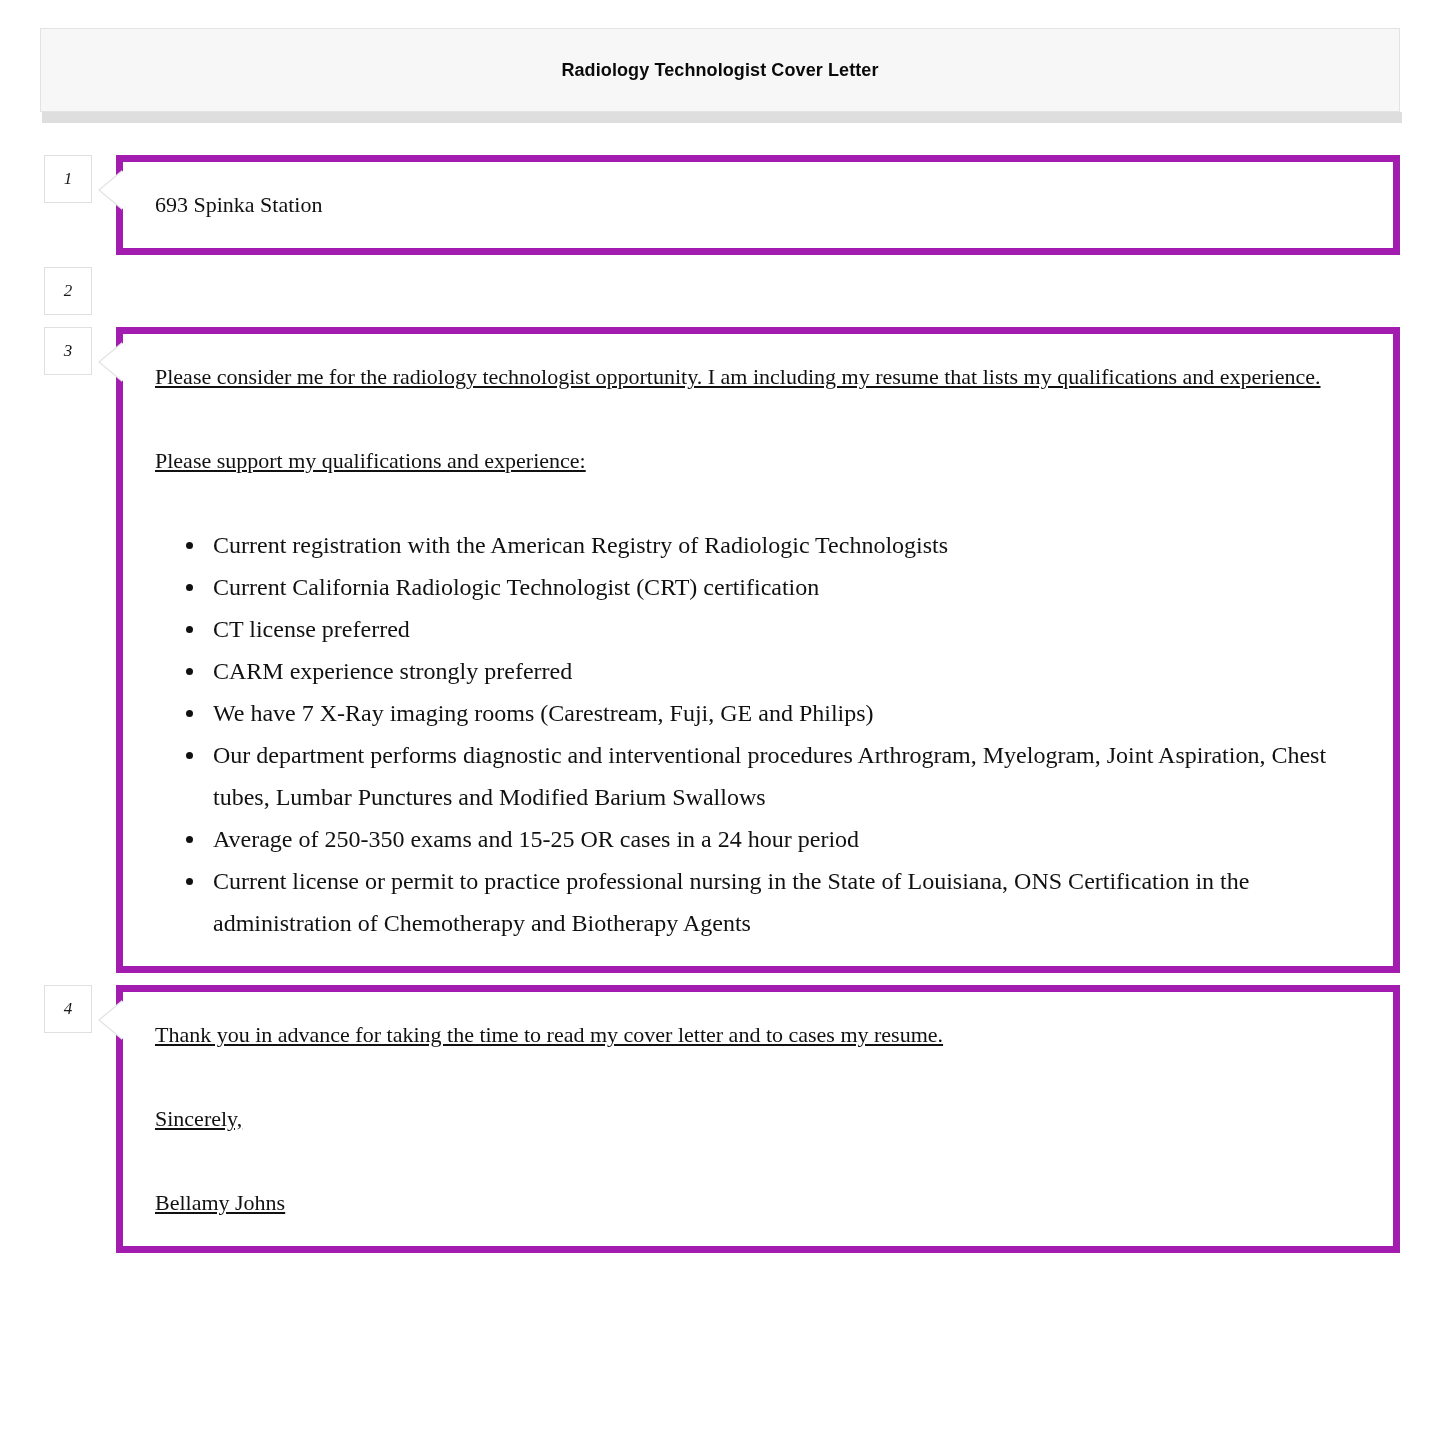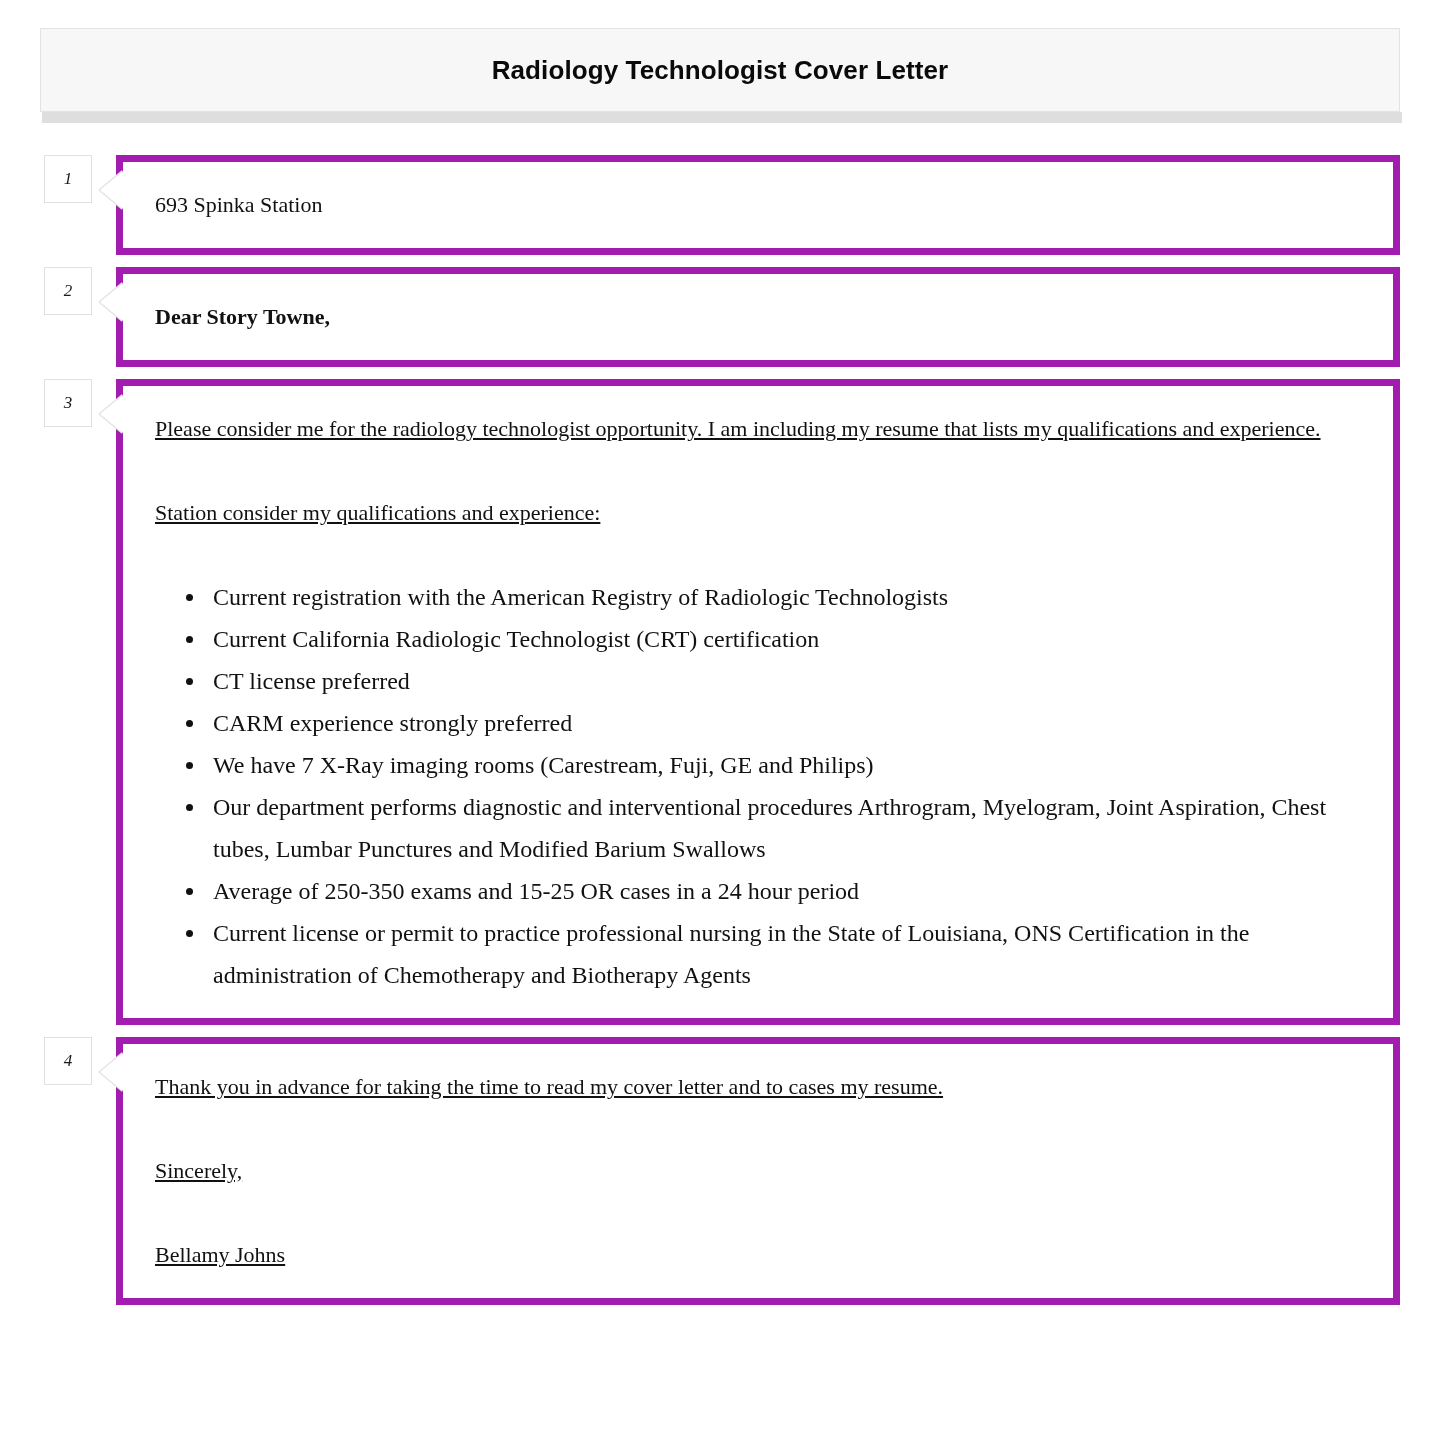--- a/index.html
+++ b/index.html
@@ -31,21 +31,21 @@
     box-sizing: border-box;
     background: #f7f7f7;
     border: 1px solid #e3e3e3;
     display: flex;
     align-items: center;
     justify-content: center;
   }
   .header-title {
     font-family: "Liberation Sans", sans-serif;
     font-weight: bold;
-    font-size: 26px;
+    font-size: 18px;
     letter-spacing: 0.1px;
     color: #0a0a0a;
     text-align: center;
   }
   .header-shadow-bar {
     position: absolute;
     left: 42px;
     top: 112px;
     width: 1360px;
     height: 11px;
@@ -162,34 +162,29 @@
       <div class="badge">1</div>
       <div class="bubble">
         <span class="notch"></span>
         <span class="notch-fill"></span>
         <div class="line">693 Spinka Station</div>
       </div>
     </div>
 
     <div class="section">
       <div class="badge">2</div>
-      <div class="bubble">
-        <span class="notch"></span>
-        <span class="notch-fill"></span>
-        <div class="line bold">Dear Story Towne,</div>
-      </div>
     </div>
 
     <div class="section">
       <div class="badge">3</div>
       <div class="bubble">
         <span class="notch"></span>
         <span class="notch-fill"></span>
         <p class="para">Please consider me for the radiology technologist opportunity. I am including my resume that lists my qualifications and experience.</p>
-        <p class="para">Station consider my qualifications and experience:</p>
+        <p class="para">Please support my qualifications and experience:</p>
         <ul class="bullets">
           <li>Current registration with the American Registry of Radiologic Technologists</li>
           <li>Current California Radiologic Technologist (CRT) certification</li>
           <li>CT license preferred</li>
           <li>CARM experience strongly preferred</li>
           <li>We have 7 X-Ray imaging rooms (Carestream, Fuji, GE and Philips)</li>
           <li>Our department performs diagnostic and interventional procedures Arthrogram, Myelogram, Joint Aspiration, Chest tubes, Lumbar Punctures and Modified Barium Swallows</li>
           <li>Average of 250-350 exams and 15-25 OR cases in a 24 hour period</li>
           <li>Current license or permit to practice professional nursing in the State of Louisiana, ONS Certification in the administration of Chemotherapy and Biotherapy Agents</li>
         </ul>

